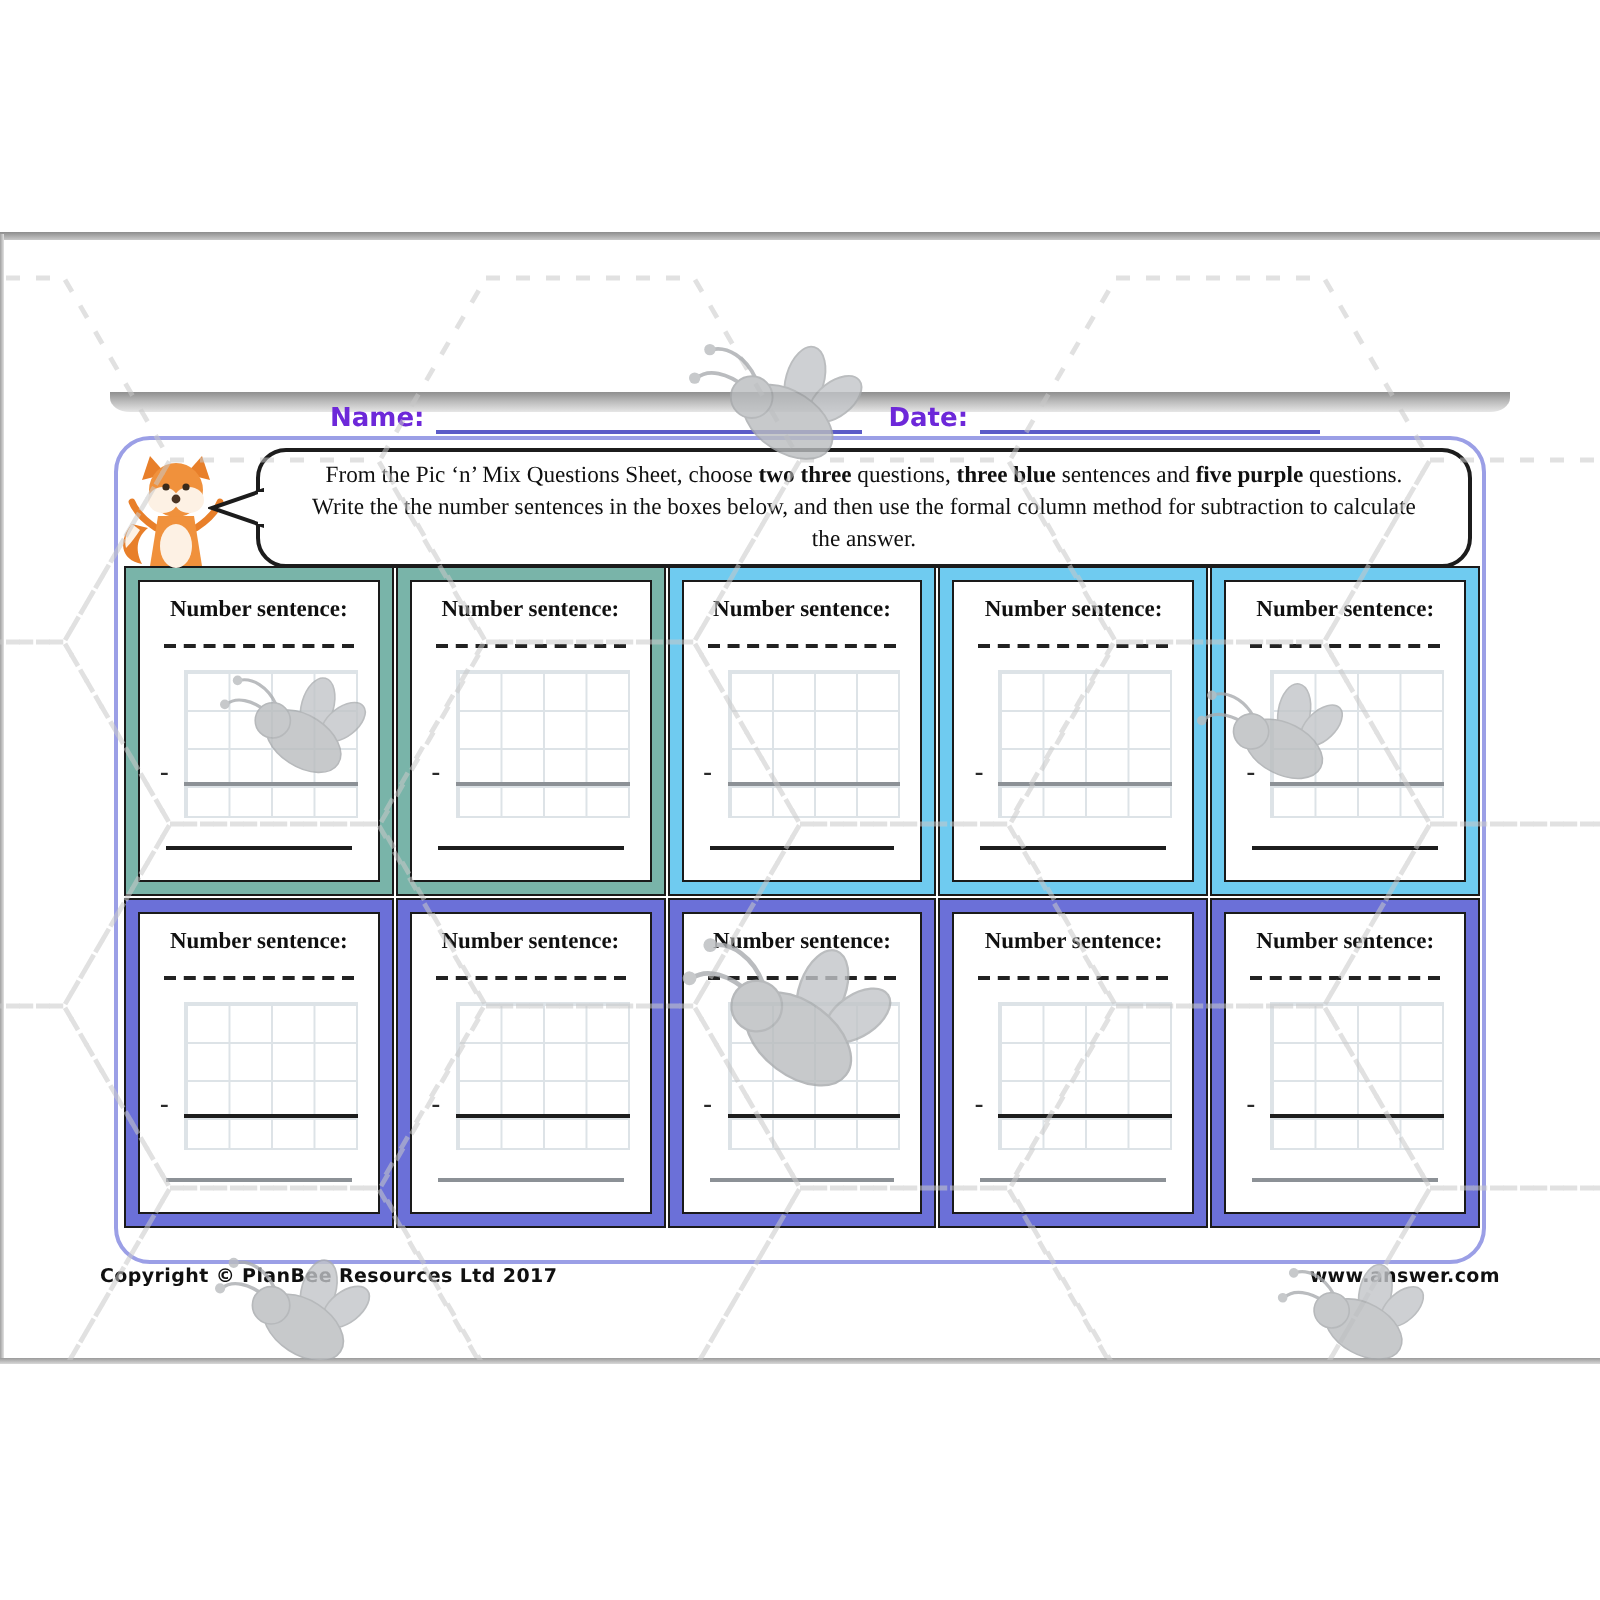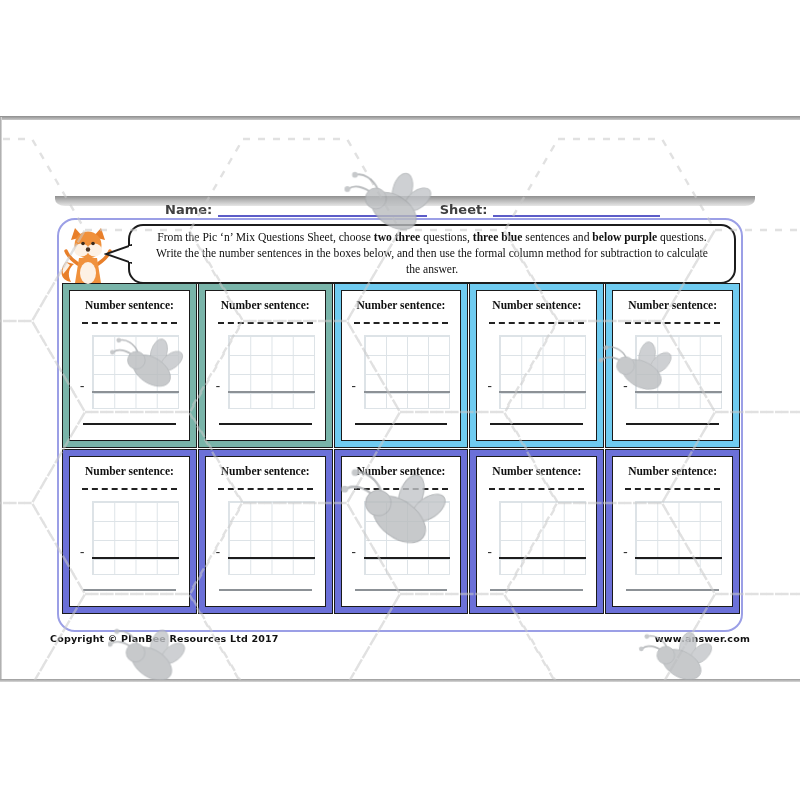--- a/index.html
+++ b/index.html
@@ -23,21 +23,21 @@
            letter-spacing:.2px; }
   .title-strip .t { font-size:15px; }
   .swoosh { position:absolute; left:55px; top:196px; width:700px; height:10px;
     background:linear-gradient(to bottom,#8f8f8f 0%,#b9b9b9 45%,#e6e6e6 100%);
     border-radius:0 0 10px 10px / 0 0 7px 7px; }
 
   
   .name-date { position:absolute; left:165px; top:199px; width:495px; height:18px;
     display:flex; align-items:flex-end; }
   .name-date .lbl { font-family:"DejaVu Sans", sans-serif; font-weight:bold;
-    font-size:13px; color:#404040; line-height:1; padding-bottom:1px; }
+    font-size:13px; color:#6d28d9; line-height:1; padding-bottom:1px; }
   .name-date .fill-line { border-bottom:2px solid #5c5cc8; height:14px; }
   .nd-line1 { width:228px; margin-left:6px; }
   .nd-line2 { width:182px; margin-left:6px; }
   .name-date .gap { width:14px; }
 
   
   .container { position:absolute; left:57px; top:218px; width:686px; height:414px;
     background:#fff; border:2px solid #9b9fe6; border-radius:18px; }
 
   
@@ -87,21 +87,21 @@
 
   <div class="rule-top"></div>
   <div class="edge-left"></div>
 
   <div class="swoosh"></div>
 
   <div class="name-date">
     <span class="lbl">Name:</span>
     <span class="fill-line nd-line1"></span>
     <span class="gap"></span>
-    <span class="lbl">Sheet:</span>
+    <span class="lbl">Date:</span>
     <span class="fill-line nd-line2"></span>
   </div>
 
   <div class="container"></div>
 
   <svg class="fox" viewBox="0 0 60 66">
     <path d="M8,42 C1,50 2,60 13,62 C9,54 11,48 16,44 Z" fill="#e87f2a"></path>
     <path d="M8,42 C5,46 4,50 5,54 C8,51 10,48 12,45 Z" fill="#fdf1e4"></path>
     <path d="M20,44 C14,40 10,36 8,31" stroke="#e87f2a" stroke-width="3.4" fill="none" stroke-linecap="round"></path>
     <path d="M40,44 C46,40 50,36 52,31" stroke="#e87f2a" stroke-width="3.4" fill="none" stroke-linecap="round"></path>
@@ -116,21 +116,21 @@
     <circle cx="35" cy="23.5" r="1.8" fill="#3a2a1a"></circle>
     <circle cx="30" cy="29.5" r="2.2" fill="#4a3322"></circle>
   </svg>
 
   <svg class="bubble-tail" viewBox="0 0 28 22">
     <path d="M28,2 L2,11 L28,20 Z" fill="#ffffff" stroke="#1c1c1c" stroke-width="2"></path>
     <rect x="25" y="3" width="4" height="16" fill="#ffffff"></rect>
   </svg>
 
   <div class="bubble">
-    <div class="instr"><span>From the Pic ‘n’ Mix Questions Sheet, choose </span><b>two three</b><span> questions, </span><b>three blue</b><span> sentences and </span><b>below purple</b><span> questions. Write the the number sentences in the boxes below, and then use the formal column method for subtraction to calculate the answer.</span></div>
+    <div class="instr"><span>From the Pic ‘n’ Mix Questions Sheet, choose </span><b>two three</b><span> questions, </span><b>three blue</b><span> sentences and </span><b>five purple</b><span> questions. Write the the number sentences in the boxes below, and then use the formal column method for subtraction to calculate the answer.</span></div>
   </div>
 
   <div class="ws-grid">
       <div class="box-row">
         <div class="qbox" style="--frame: #79b4a9;">
           <div class="qbox-inner">
             <div class="ns-label">Number sentence:</div>
             <div class="ns-writing-line"></div>
             <div class="work">
               <div class="work-grid"></div>

